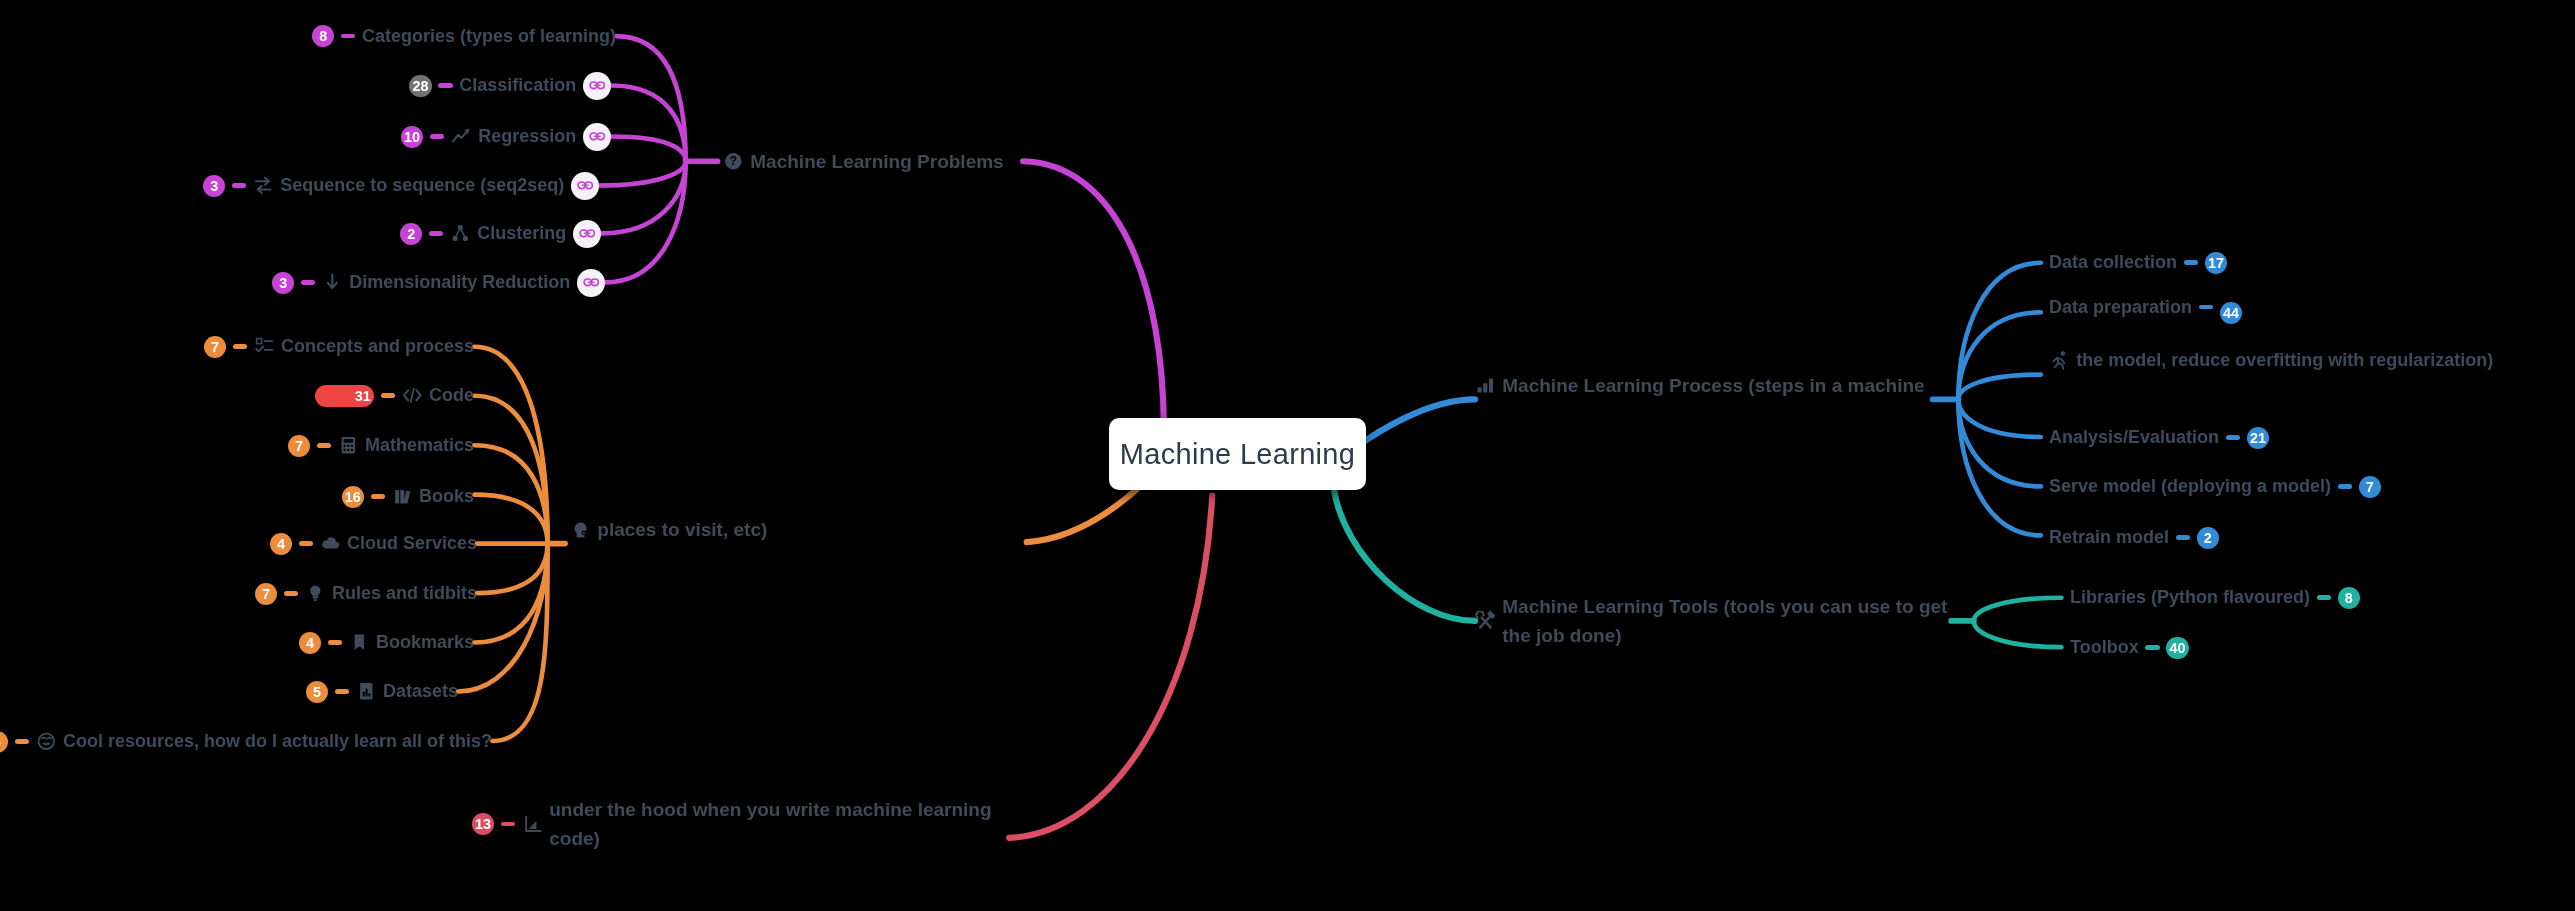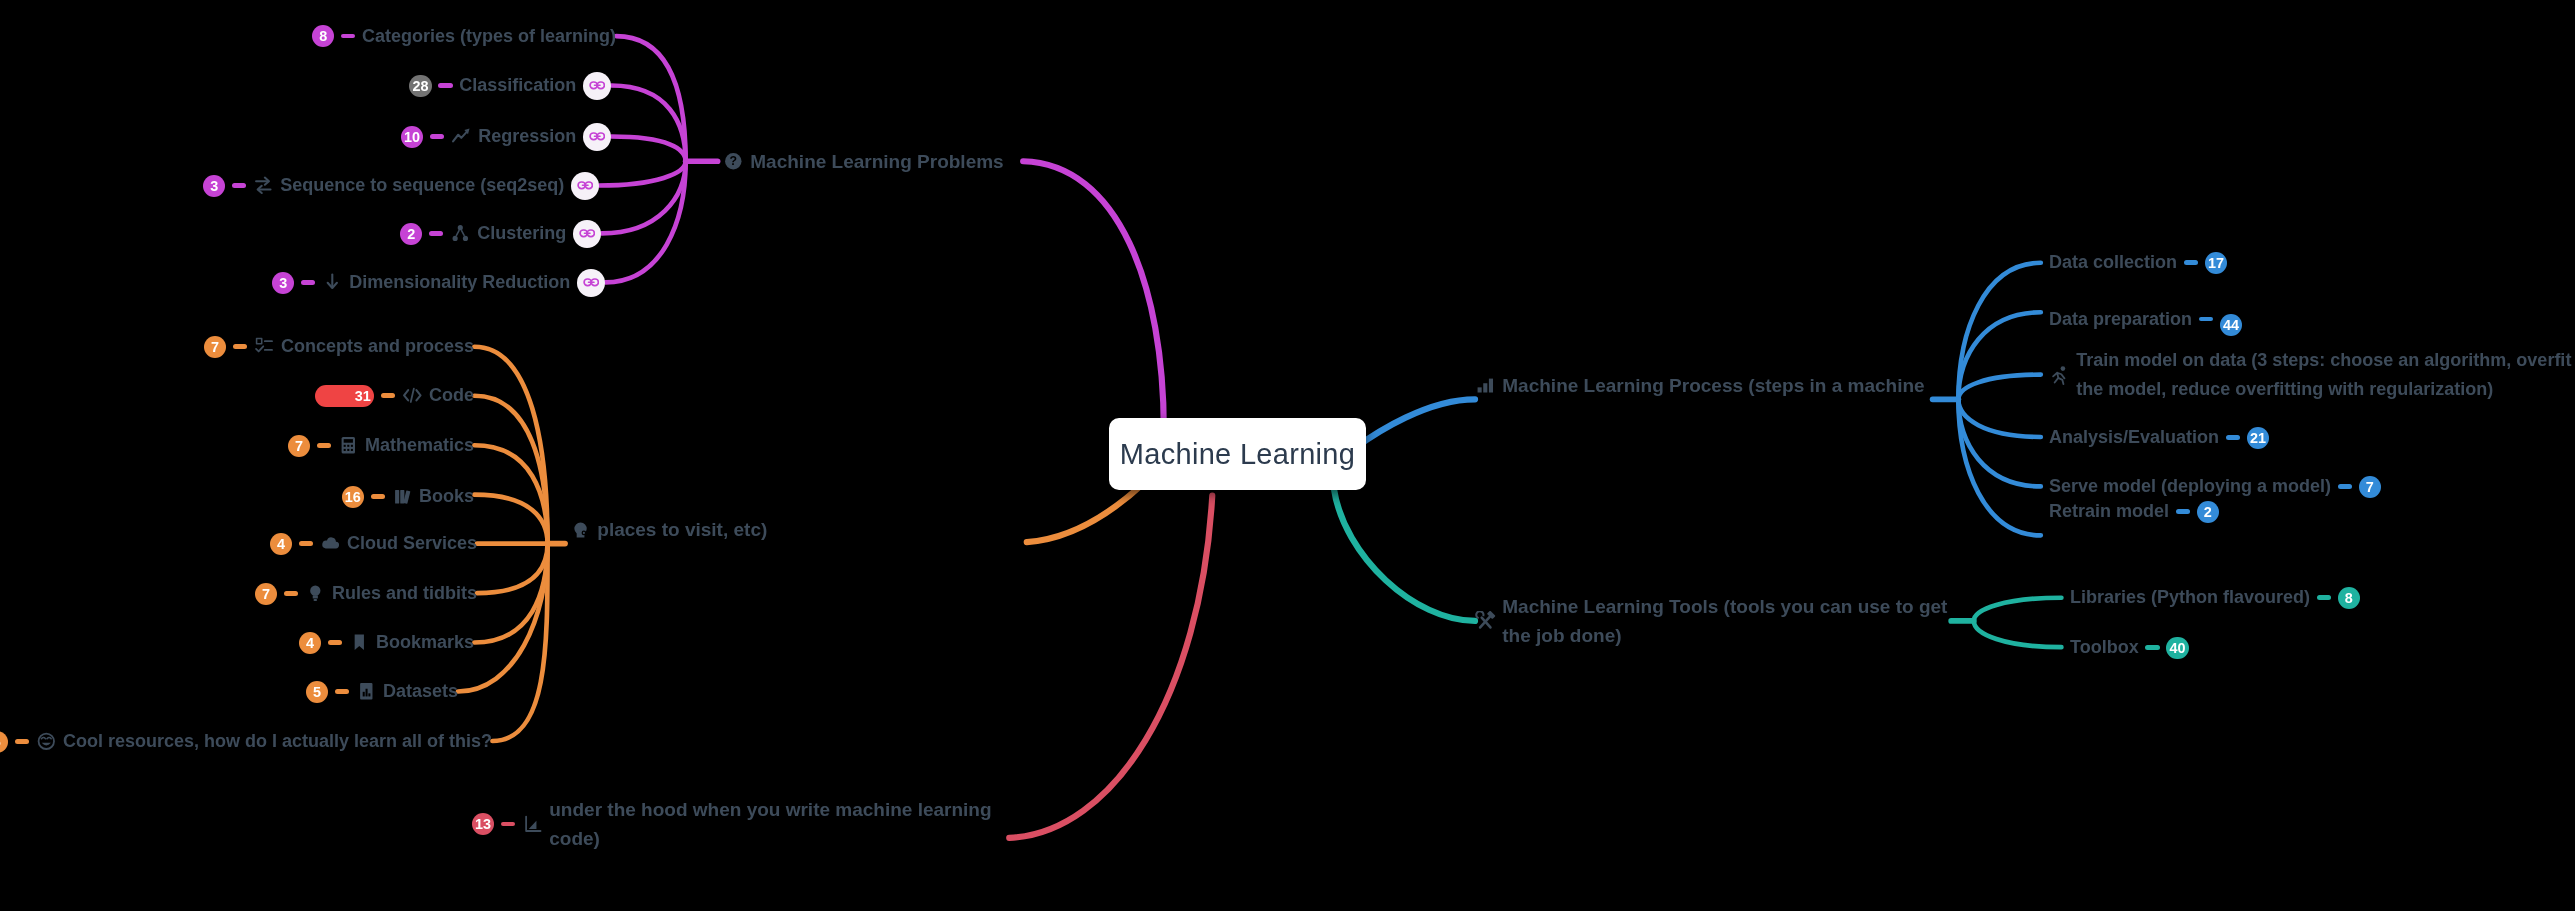--- a/index.html
+++ b/index.html
@@ -340,54 +340,53 @@
           <div class="plabel">Machine Learning Process (steps in a machine</div>
         </div>
       </div>
       <div class="row" style="top: 248px; left: 2049px;">
         <div class="lines">
           <div class="label">Data collection</div>
         </div>
         <div class="tail" style="background: rgb(51, 139, 216);"></div>
         <span class="badge" style="background: rgb(51, 139, 216);">17</span>
       </div>
-      <div class="row" style="top: 302px; left: 2049px; text-align: center;">
+      <div class="row" style="top: 290px; left: 2049px; text-align: center;">
         <div class="lines">
           <div class="label">Data preparation</div>
         </div>
         <div class="tail" style="background: rgb(51, 139, 216);"></div>
         <span class="badge" style="background: rgb(51, 139, 216); margin-top: 12px;">44</span>
       </div>
       <div class="row" style="top: 346px; left: 2049px;">
         <span class="icon">
           <svg width="20.6" height="20.6" viewBox="0 0 40 40">
             <circle cx="27" cy="7" r="4.5" fill="#3d4b5a"></circle>
             <path d="M8 22 l8 -7 l8 3 l6 8 M16 15 l2 10 l-7 9 M18 25 l8 4 l2 8" fill="none" stroke="#3d4b5a" stroke-width="3.5" stroke-linecap="round" stroke-linejoin="round"></path>
           </svg>
         </span>
         <div class="lines">
-          <div class="label">Train model on data (3 steps: choose an algorithm, overfit</div>
           <div class="label">the model, reduce overfitting with regularization)</div>
         </div>
       </div>
       <div class="row" style="top: 423px; left: 2049px;">
         <div class="lines">
           <div class="label">Analysis/Evaluation</div>
         </div>
         <div class="tail" style="background: rgb(51, 139, 216);"></div>
         <span class="badge" style="background: rgb(51, 139, 216);">21</span>
       </div>
       <div class="row" style="top: 472px; left: 2049px;">
         <div class="lines">
           <div class="label">Serve model (deploying a model)</div>
         </div>
         <div class="tail" style="background: rgb(51, 139, 216);"></div>
         <span class="badge" style="background: rgb(51, 139, 216);">7</span>
       </div>
-      <div class="row" style="top: 497px; left: 2049px;">
+      <div class="row" style="top: 523px; left: 2049px;">
         <div class="lines">
           <div class="label">Retrain model</div>
         </div>
         <div class="tail" style="background: rgb(51, 139, 216);"></div>
         <span class="badge" style="background: rgb(51, 139, 216);">2</span>
       </div>
       <div class="row" style="left: 1475px; top: 592px;">
         <span class="icon">
           <svg width="20.6" height="20.6" viewBox="0 0 40 40">
             <path d="M10 32 L29 11" stroke="#3d4b5a" stroke-width="5" stroke-linecap="round"></path>

